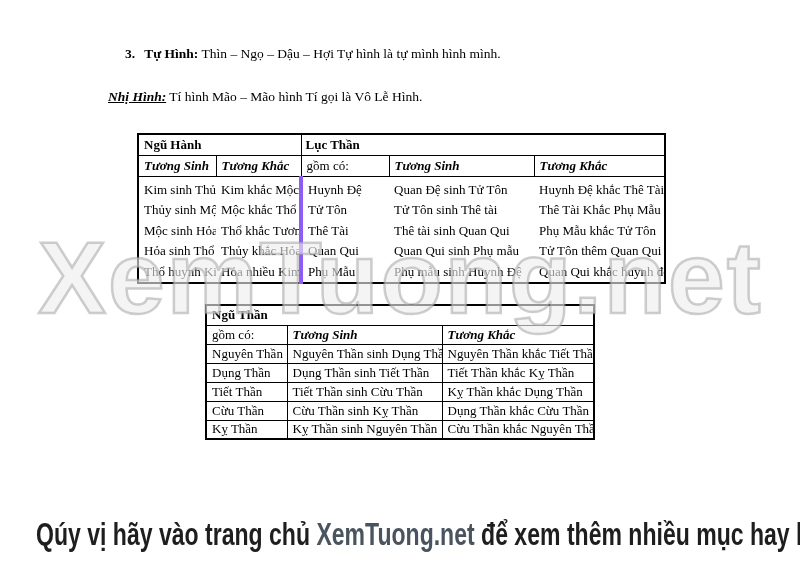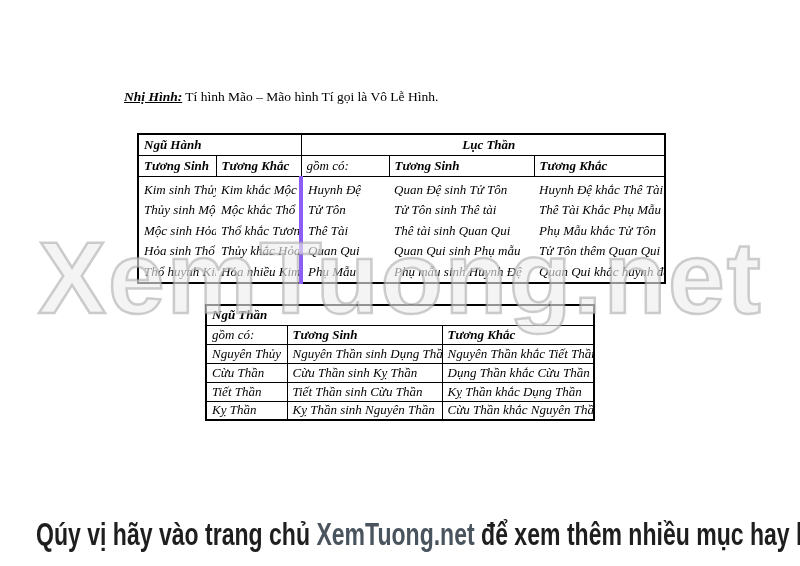--- a/index.html
+++ b/index.html
@@ -10,32 +10,32 @@
     overflow:hidden; margin:0 auto;
   }
 
   
   .intro-line { position:absolute; font-size:13.5px; white-space:nowrap; }
   .intro-line1 { left:125px; top:46px; }
   .intro-line2 { left:153px; top:63px; }
   .intro-line3 { left:108px; top:89px; }
   .num { font-weight:bold; margin-right:9px; }
   .lbl-bold { font-weight:bold; }
-  .lbl-bi-u { font-weight:bold; font-style:italic; text-decoration:underline;margin-left:16px; }
+  .lbl-bi-u { font-weight:bold; font-style:italic; text-decoration:underline; }
 
   
   table { border-collapse:collapse; table-layout:fixed; }
-  th, td { font-size:13px; font-weight:normal; text-align:left; padding:0 0 0 5px; overflow:hidden; white-space:nowrap;font-style:italic; }
+  th, td { font-size:13px; font-weight:normal; text-align:left; padding:0 0 0 5px; overflow:hidden; white-space:nowrap; }
   .bi { font-weight:bold; font-style:italic; }
   .b  { font-weight:bold; }
 
   .t1 { position:absolute; left:137px; top:133px; width:527px; border:2px solid #000; }
   .t1 .grow th  { border:1px solid #000; height:21px; }
   .t1 .hrow th  { border:1px solid #000; height:21px; }
-  .t1 .gh-center { text-align:center; padding-left:12px; }
+  .t1 .gh-center { text-align:left; padding-left:4px; }
   .t1 .body td { border:none; vertical-align:top; padding-top:3px; }
   .t1 .body td.c2 { border-right:4px solid #8b5cf6; }
   .t1 .ln { height:20.5px; line-height:20.5px; }
 
   .t2 { position:absolute; left:205px; top:304px; width:388px; border:2px solid #000; }
   .t2 th, .t2 td { border:1px solid #000; height:19px; }
   .t2 .trow th { height:20px; }
 
   
   .watermark {
@@ -53,20 +53,23 @@
     font-size:32px; line-height:40px; color:#1e1e1e;
     transform:scaleX(0.72); transform-origin:left center;
   }
   .footer .brand { color:#49545e; }
 </style>
 </head>
 <body>
 
 <div class="page">
 
+  <div class="intro-line intro-line1">
+    <span class="num">3.</span><span class="lbl-bold">Tự Hình:</span><span> Thìn – Ngọ – Dậu – Hợi  Tự hình là tự mình hình mình.</span>
+  </div>
   <div class="intro-line intro-line3">
     <span class="lbl-bi-u">Nhị Hình:</span><span> Tí hình Mão – Mão hình Tí gọi là Vô Lễ Hình.</span>
   </div>
 
   <table class="t1">
     <colgroup>
       <col style="width:78px">
         <col style="width:85px">
         <col style="width:88px">
         <col style="width:145px">
@@ -133,33 +136,38 @@
     <tbody>
         <tr class="trow">
       <th colspan="3" class="b">Ngũ Thần</th>
     </tr>
     <tr>
       <th>gồm có:</th>
       <th class="bi">Tương Sinh</th>
       <th class="bi">Tương Khắc</th>
     </tr>
     <tr>
-      <td>Nguyên Thủy</td>
+      <td>Nguyên Thần</td>
       <td>Nguyên Thần sinh Dụng Thần</td>
       <td>Nguyên Thần khắc Tiết Thần</td>
+    </tr>
+    <tr>
+      <td>Dụng Thần</td>
+      <td>Dụng Thần sinh Tiết Thần</td>
+      <td>Tiết Thần khắc Kỵ Thần</td>
+    </tr>
+    <tr>
+      <td>Tiết Thần</td>
+      <td>Tiết Thần sinh Cừu Thần</td>
+      <td>Kỵ Thần khắc Dụng Thần</td>
     </tr>
     <tr>
       <td>Cừu Thần</td>
       <td>Cừu Thần sinh Kỵ Thần</td>
       <td>Dụng Thần khắc Cừu Thần</td>
-    </tr>
-    <tr>
-      <td>Tiết Thần</td>
-      <td>Tiết Thần sinh Cừu Thần</td>
-      <td>Kỵ Thần khắc Dụng Thần</td>
     </tr>
     <tr>
       <td>Kỵ Thần</td>
       <td>Kỵ Thần sinh Nguyên Thần</td>
       <td>Cừu Thần khắc Nguyên Thần</td>
     </tr>
   </tbody>
     </table>
 
   <div class="watermark">XemTuong.net</div>

